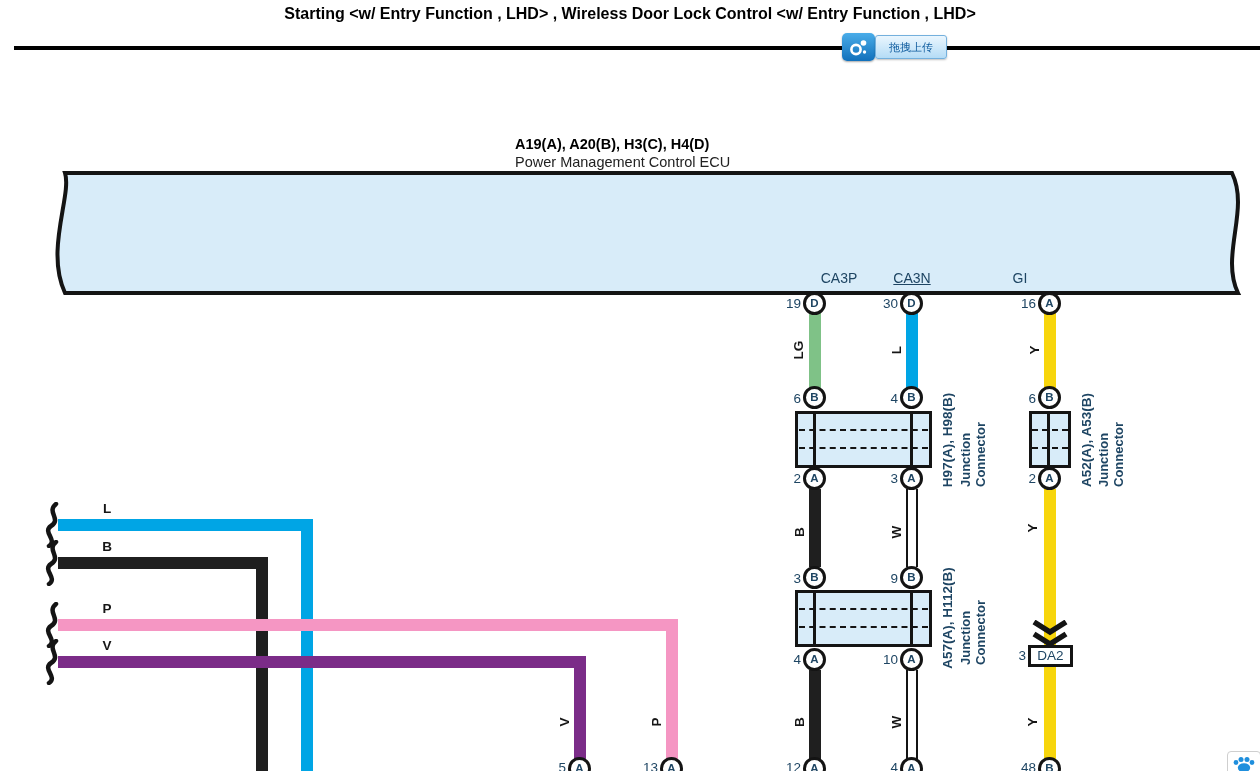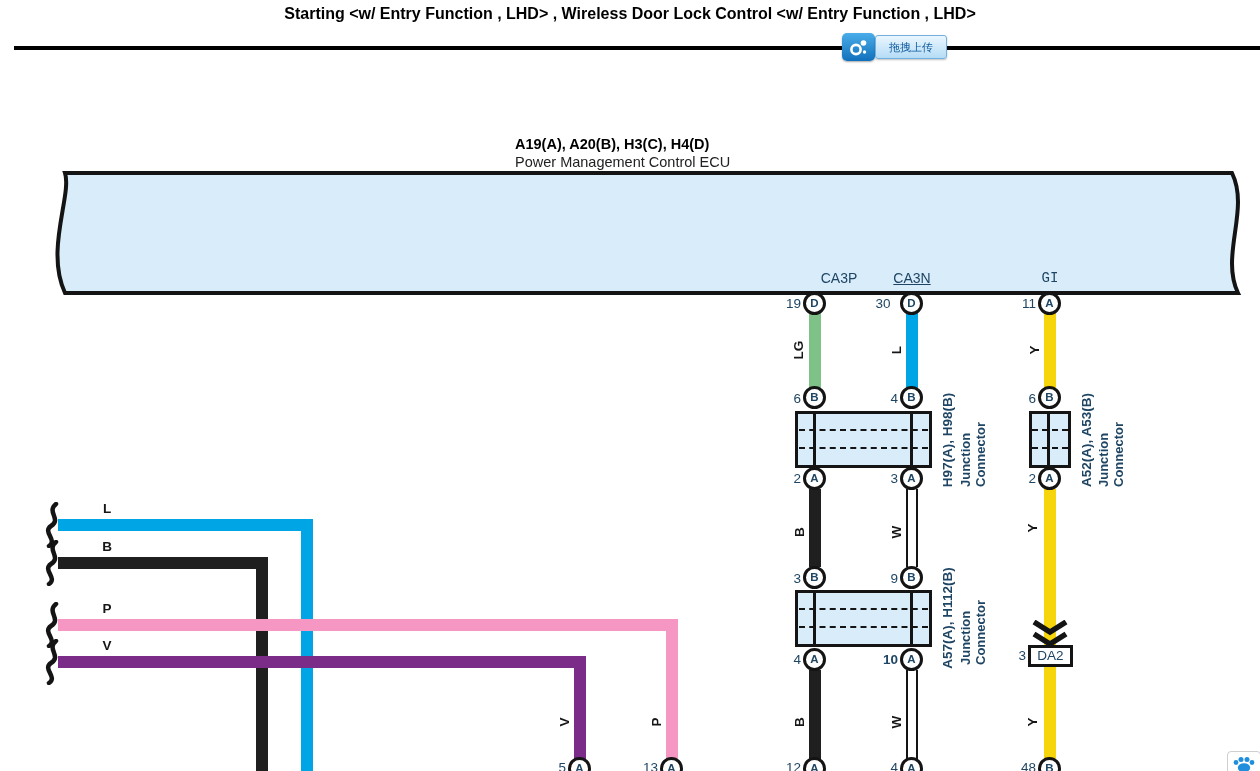--- a/index.html
+++ b/index.html
@@ -53,34 +53,34 @@
 
   <div class="ecu-codes" style="left:515px;top:136px;">A19(A), A20(B), H3(C), H4(D)</div>
   <div class="ecu-name" style="left:515px;top:154px;">Power Management Control ECU</div>
 
   <svg class="abs" style="left:45px;top:170px;" width="1205" height="126" viewBox="0 0 1205 126">
     <path d="M 20 3 L 1187 3 C 1205 40 1175 85 1193 123 L 20 123 C 0 80 27 25 20 3 Z" fill="#d8ecf9" stroke="#141414" stroke-width="4"></path>
   </svg>
 
   <div class="cname" style="left:815px;top:270px;margin-left:24px;">CA3P</div>
   <div class="cname" style="left:912px;top:270px;text-decoration:underline;">CA3N</div>
-  <div class="cname" style="left:1050px;top:270px;font-family:Liberation Mono, monospace;">GI</div>
+  <div class="cname" style="left:1020px;top:270px;">GI</div>
 
   <div class="wire" style="left: 809px; top: 313px; width: 12px; height: 77px; background-color: rgb(127, 194, 135);"></div>
   <div class="wire" style="left: 906px; top: 313px; width: 12px; height: 77px; background-color: rgb(0, 165, 229);"></div>
   <div class="wire" style="left: 1044px; top: 313px; width: 12px; height: 77px; background-color: rgb(247, 213, 12);"></div>
   <div class="vlabel" style="left:798px;top:350px;">LG</div>
   <div class="vlabel" style="left:896px;top:350px;">L</div>
   <div class="vlabel" style="left:1034px;top:350px;">Y</div>
 
   <div class="pnum" style="left:771px;top:296px;">19</div>
   <div class="pin" style="left:803px;top:292px;">D</div>
-  <div class="pnum" style="left:868px;top:296px;text-align:center;">30</div>
+  <div class="pnum" style="left:868px;top:296px;">30</div>
   <div class="pin" style="left:900px;top:292px;">D</div>
-  <div class="pnum" style="left:1006px;top:296px;">11</div>
+  <div class="pnum" style="left:1006px;top:296px;">16</div>
   <div class="pin" style="left:1038px;top:292px;">A</div>
 
   <div class="jbox" style="left:795px;top:411px;width:137px;height:57px;"></div>
   <div class="jdash" style="left:799px;top:429px;width:129px;"></div>
   <div class="jdash" style="left:799px;top:447px;width:129px;"></div>
   <div class="jvline" style="left:813px;top:411px;height:57px;"></div>
   <div class="jvline" style="left:910px;top:411px;height:57px;"></div>
   <div class="jcode" style="left:947px;top:440px;">H97(A), H98(B)</div>
   <div class="jname" style="left:973px;top:440px;">Junction Connector</div>
   <div class="pnum" style="left:771px;top:391px;">6</div>
@@ -116,21 +116,21 @@
   <div class="jvline" style="left:813px;top:590px;height:57px;"></div>
   <div class="jvline" style="left:910px;top:590px;height:57px;"></div>
   <div class="jcode" style="left:947px;top:618px;">A57(A), H112(B)</div>
   <div class="jname" style="left:973px;top:618px;">Junction Connector</div>
   <div class="pnum" style="left:771px;top:571px;">3</div>
   <div class="pin" style="left:803px;top:566px;">B</div>
   <div class="pnum" style="left:868px;top:571px;">9</div>
   <div class="pin" style="left:900px;top:566px;">B</div>
   <div class="pnum" style="left:771px;top:652px;">4</div>
   <div class="pin" style="left:803px;top:648px;">A</div>
-  <div class="pnum" style="left:868px;top:652px;font-weight:bold;">10</div>
+  <div class="pnum" style="left:868px;top:652px;">10</div>
   <div class="pin" style="left:900px;top:648px;">A</div>
 
   <svg class="abs" style="left:1031px;top:620px;z-index:4;" width="38" height="26" viewBox="0 0 38 26">
     <polyline points="3,2 19,12 35,2" fill="none" stroke="#141414" stroke-width="5.5"></polyline>
     <polyline points="3,14 19,24 35,14" fill="none" stroke="#141414" stroke-width="5.5"></polyline>
   </svg>
   <div class="pnum" style="left:996px;top:648px;">3</div>
   <div class="dabox" style="left:1028px;top:645px;width:45px;height:22px;">DA2</div>
   <div class="wire" style="left: 1044px; top: 666px; width: 12px; height: 105px; background-color: rgb(247, 213, 12);"></div>
 

